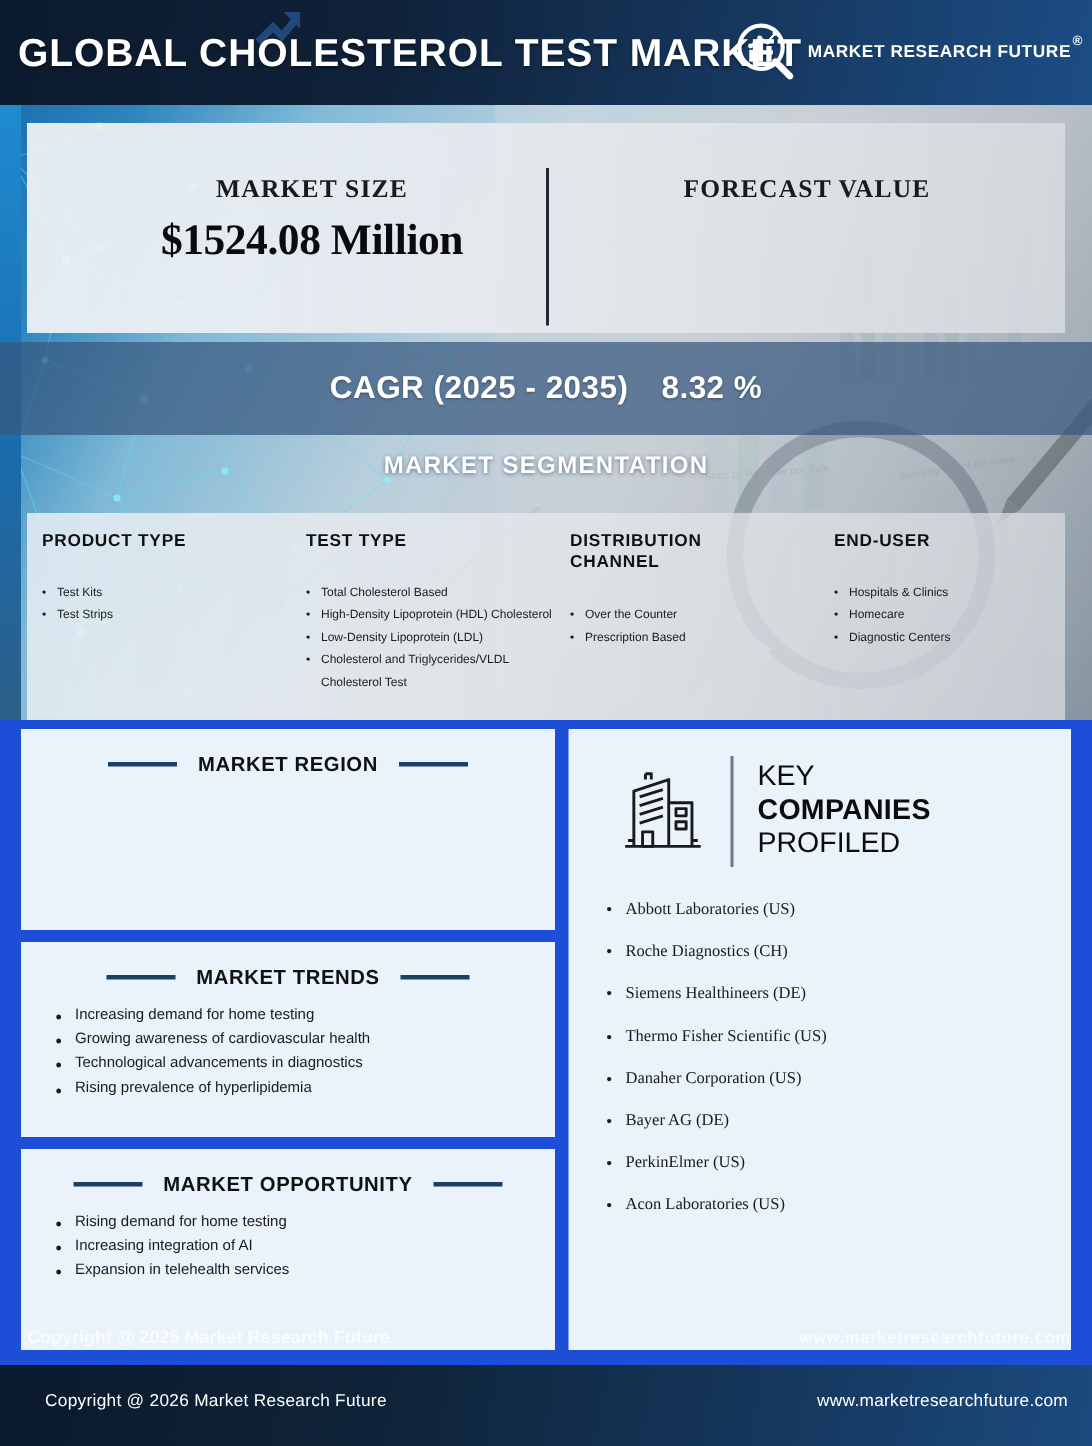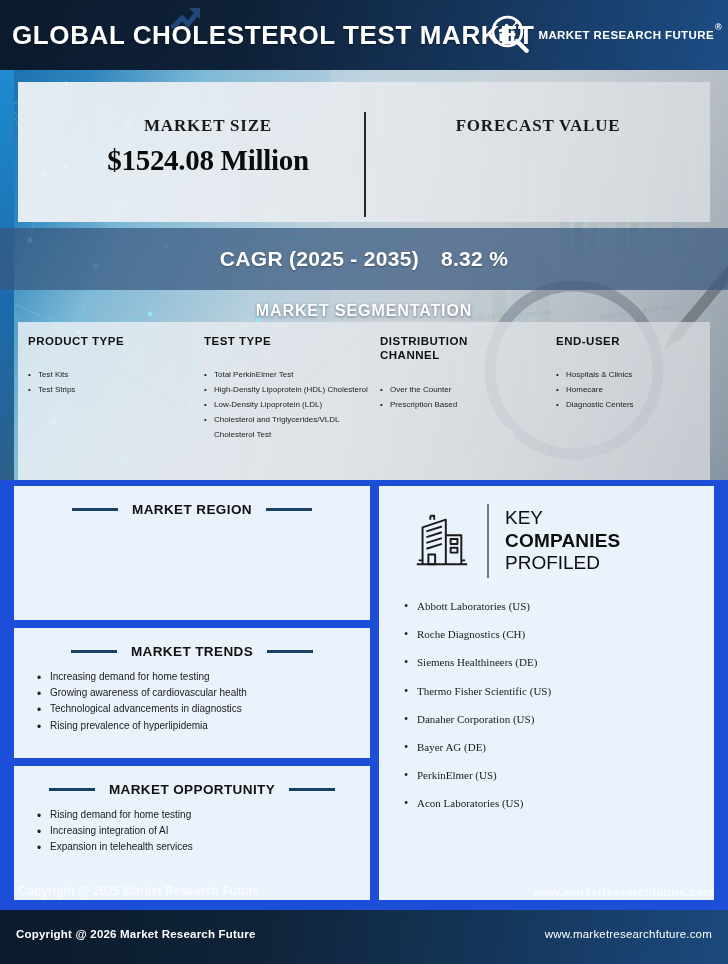--- a/index.html
+++ b/index.html
@@ -161,21 +161,21 @@
     font-size: 16px;
     font-weight: bold;
     color: #ffffff;
     letter-spacing: .9px;
     text-shadow: 0 1px 3px rgba(20,40,70,.55);
   }
 
   
   #seg-panel {
     position: absolute;
-    left: 18px; top: 252px;
+    left: 18px; top: 272px;
     width: 692px; height: 176px;
     background: linear-gradient(95deg, rgba(240,243,246,.80) 0%, rgba(228,231,235,.78) 50%, rgba(216,219,223,.74) 100%);
   }
   .seg-col { position: absolute; top: 12px; }
   #seg-col-0 { left: 10px;  width: 170px; }
   #seg-col-1 { left: 186px; width: 170px; }
   #seg-col-2 { left: 362px; width: 170px; }
   #seg-col-3 { left: 538px; width: 150px; }
   .seg-head {
     font-size: 11.5px;
@@ -301,23 +301,23 @@
 
   
   #footer {
     position: absolute;
     left: 0; top: 910px;
     width: 728px; height: 54px;
     background: linear-gradient(100deg, #0b1a2c 0%, #0f2338 35%, #163a62 75%, #1b4a7e 100%);
   }
   #footer-copy {
     position: absolute;
-    left: 16px; top: 18px;
+    left: 30px; top: 18px;
     font-size: 11.5px;
-    font-weight: bold;
+    font-weight: normal;
     color: #ffffff;
     letter-spacing: .2px;
   }
   #footer-url {
     position: absolute;
     right: 16px; top: 18px;
     font-size: 11.5px;
     color: #ffffff;
     letter-spacing: .2px;
   }
@@ -479,21 +479,21 @@
         <div class="seg-head">PRODUCT TYPE</div>
         <ul class="seg-list">
           <li>Test Kits</li>
           <li>Test Strips</li>
         </ul>
       </div>
 
       <div class="seg-col" id="seg-col-1">
         <div class="seg-head">TEST TYPE</div>
         <ul class="seg-list">
-          <li>Total PerkinElmer Test</li>
+          <li>Total Cholesterol Based</li>
           <li>High-Density Lipoprotein (HDL) Cholesterol</li>
           <li>Low-Density Lipoprotein (LDL)</li>
           <li>Cholesterol and Triglycerides/VLDL Cholesterol Test</li>
         </ul>
       </div>
 
       <div class="seg-col" id="seg-col-2">
         <div class="seg-head">DISTRIBUTION
 CHANNEL</div>
         <ul class="seg-list">

